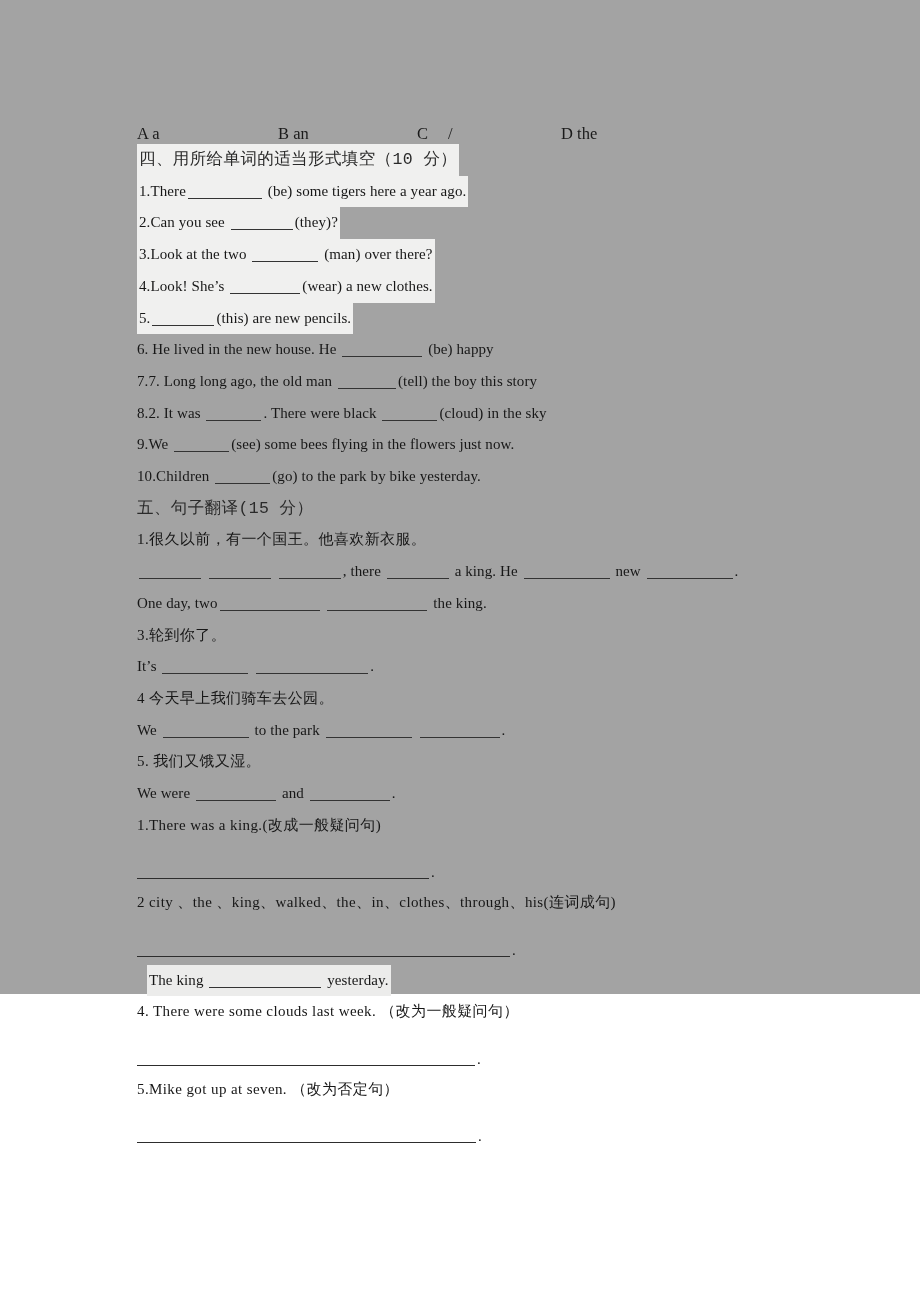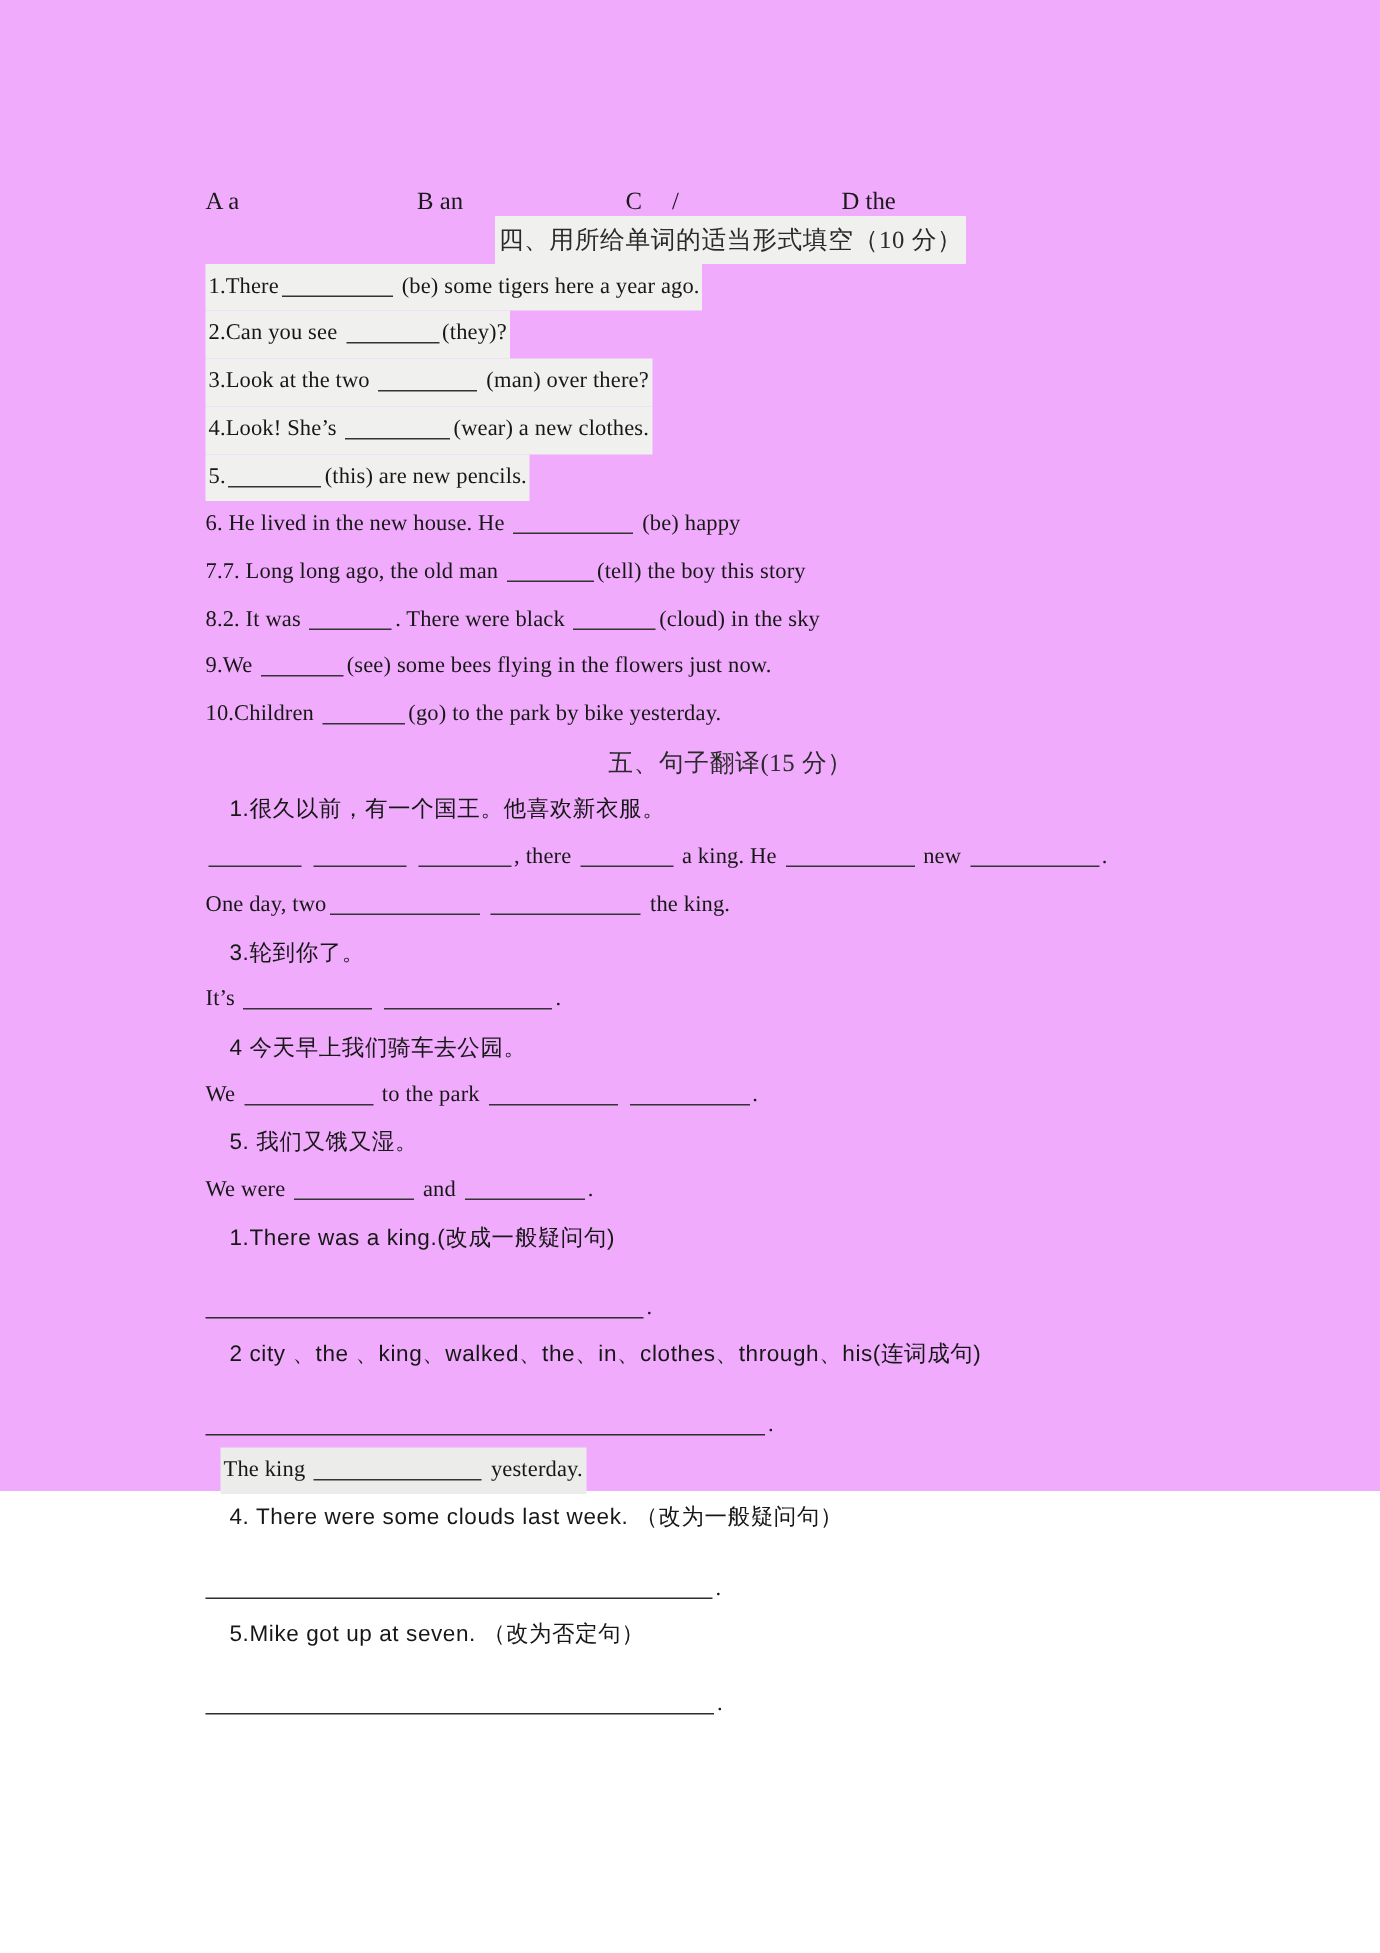--- a/index.html
+++ b/index.html
@@ -13,21 +13,21 @@
     font-family: "Liberation Serif", "DejaVu Serif", serif;
     color: #1a1a1a;
     position: relative;
     overflow: hidden;
   }
   .page {
     position: absolute;
     left: 0; top: 0;
     width: 920px;
     height: 994px;
-    background: #f0abfc;
+    background: #a3a3a3;
   }
   .content {
     position: absolute;
     left: 137px;
     top: 118px;
     width: 700px;
   }
 
   
   .ln {
@@ -48,29 +48,27 @@
     background: #ececeb;
     display: inline-block;
     padding: 0 2px;
   }
 
   
   .sec {
     font-size: 16.5px;
     line-height: 31.7px;
     white-space: nowrap;
-    font-family: Liberation Serif, serif;
+    font-family: Liberation Mono, monospace;
     color: #2a2a2a;
     letter-spacing: 0.4px;
-    text-align: center;
   }
   .cjk {
-    font-family: Liberation Sans, sans-serif;
+    font-family: Liberation Serif, serif;
     letter-spacing: 0.4px;
-    margin-left: 16px;
   }
 
   
   .opts {
     font-size: 16.5px;
     line-height: 31.7px;
     white-space: nowrap;
     position: relative;
     height: 26px;
   }

